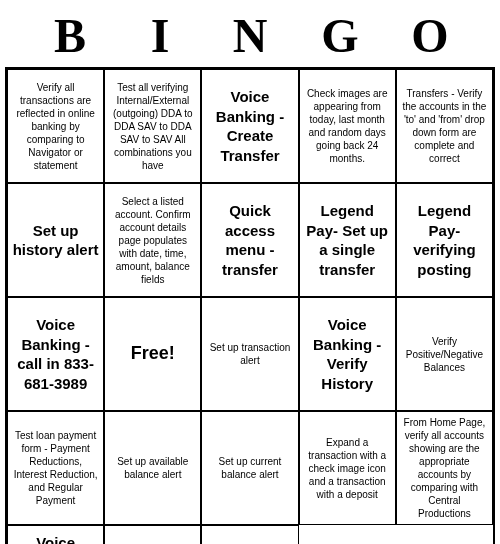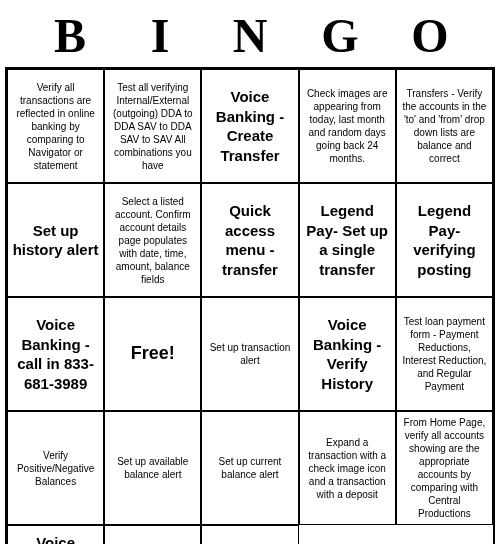--- a/index.html
+++ b/index.html
@@ -67,34 +67,34 @@
   <span class="bingo-letter">O</span>
 </div>
 
 <div class="bingo-grid">
 
   <div class="bingo-cell">Verify all transactions are reflected in online banking by comparing to Navigator or statement</div>
   <div class="bingo-cell">Test all verifying Internal/External (outgoing) DDA to DDA SAV to DDA SAV to SAV All combinations you have</div>
   <div class="bingo-cell large-text">Voice Banking - Create Transfer</div>
   <div class="bingo-cell">Check images are appearing from today, last month and random days going back 24 months.</div>
 
-  <div class="bingo-cell">Transfers - Verify the accounts in the 'to' and 'from' drop down lists are balance and correct</div>
+  <div class="bingo-cell">Transfers - Verify the accounts in the 'to' and 'from' drop down form are complete and correct</div>
   <div class="bingo-cell large-text">Set up history alert</div>
   <div class="bingo-cell">Select a listed account. Confirm account details page populates with date, time, amount, balance fields</div>
   <div class="bingo-cell large-text">Quick access menu - transfer</div>
   <div class="bingo-cell large-text">Legend Pay- Set up a single transfer</div>
 
   <div class="bingo-cell large-text">Legend Pay- verifying posting</div>
   <div class="bingo-cell large-text">Voice Banking - call in 833-681-3989</div>
   <div class="bingo-cell free">Free!</div>
   <div class="bingo-cell">Set up transaction alert</div>
 
   <div class="bingo-cell large-text">Voice Banking - Verify History</div>
+  <div class="bingo-cell">Verify Positive/Negative Balances</div>
   <div class="bingo-cell">Test loan payment form - Payment Reductions, Interest Reduction, and Regular Payment</div>
-  <div class="bingo-cell">Verify Positive/Negative Balances</div>
   <div class="bingo-cell">Set up available balance alert</div>
   <div class="bingo-cell">Set up current balance alert</div>
 
   <div class="bingo-cell">Expand a transaction with a check image icon and a transaction with a deposit</div>
   <div class="bingo-cell">From Home Page, verify all accounts showing are the appropriate accounts by comparing with Central Productions</div>
   <div class="bingo-cell large-text">Voice Banking - Verify posting of transfer</div>
   <div class="bingo-cell">Set up insufficient funds alert</div>
   <div class="bingo-cell large-text">Voice Banking - Verify Balance</div>
 </div>
 

